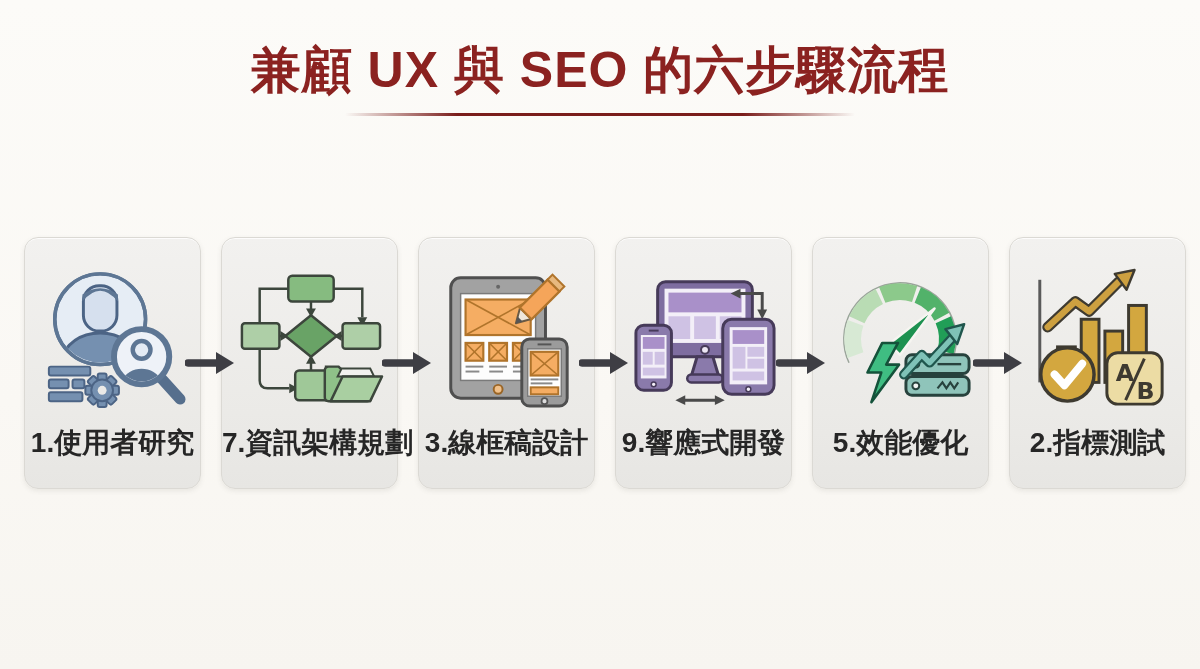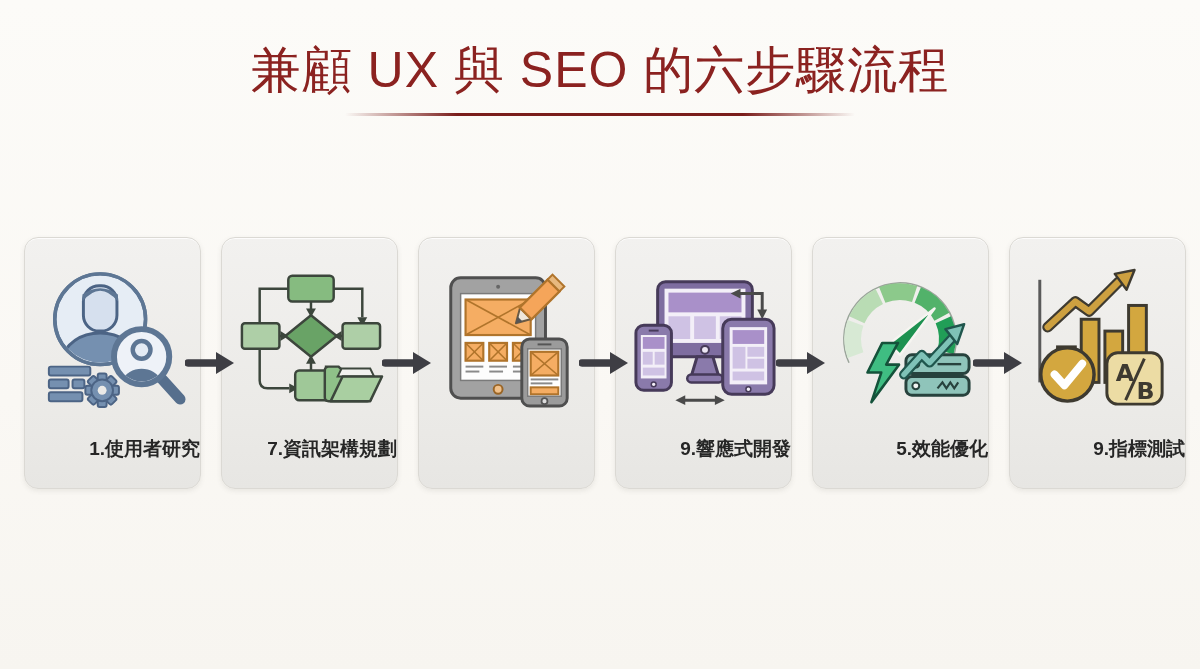--- a/index.html
+++ b/index.html
@@ -4,21 +4,21 @@
 <style>
   html,body{margin:0;padding:0;}
   body{
     width:1200px;height:669px;overflow:hidden;
     background:linear-gradient(180deg,#fcfbf8 0%,#faf8f4 60%,#f7f5f0 100%);
     font-family:"Liberation Sans","DejaVu Sans",sans-serif;
     position:relative;
   }
   .header{padding-top:42px;text-align:center;}
   .title{
-    margin:0;font-size:50px;font-weight:400;letter-spacing:1px;
+    margin:0;font-size:50px;font-weight:700;letter-spacing:1px;
     color:#8b2220;line-height:1.15;
   }
   .title-underline{
     width:510px;height:3px;margin:13px auto 0;border-radius:2px;
     background:linear-gradient(90deg,rgba(139,34,32,0) 0%,#7a1d1b 22%,#7a1d1b 78%,rgba(139,34,32,0) 100%);
   }
   .flow{
     position:absolute;top:238px;left:24px;width:1152px;height:250px;
     display:flex;align-items:center;justify-content:space-between;
   }
@@ -27,22 +27,22 @@
     background:linear-gradient(180deg,#f2f1ef 0%,#ebeae7 70%,#e7e6e3 100%);
     border:1px solid #dbd9d4;border-radius:14px;
     box-shadow:0 2px 5px rgba(90,85,75,.10), inset 0 1px 0 rgba(255,255,255,.8);
   }
   .icon-wrap{
     height:186px;display:flex;align-items:center;justify-content:center;
     padding-top:14px;box-sizing:border-box;
   }
   .icon-wrap svg{width:148px;height:150px;display:block;}
   .card-label{
-    position:absolute;left:0;right:0;bottom:26px;text-align:right;
-    font-size:19px;font-weight:700;color:#262626;letter-spacing:0;
+    position:absolute;left:0;right:0;bottom:26px;text-align:center;
+    font-size:28px;font-weight:700;color:#262626;letter-spacing:0;
     white-space:nowrap;
   }
   .flow-arrow{
     flex:0 0 auto;width:52px;height:32px;margin:0 -16px;z-index:3;position:relative;
   }
 </style>
 </head>
 <body>
 
 <div class="header">
@@ -188,20 +188,21 @@
           <rect x="99" y="89" width="28" height="24" fill="#f5ad63" stroke="#b0742b" stroke-width="2.2"></rect>
           <line x1="99" y1="89" x2="127" y2="113" stroke="#b0742b" stroke-width="1.6"></line>
           <line x1="127" y1="89" x2="99" y2="113" stroke="#b0742b" stroke-width="1.6"></line>
           <line x1="99" y1="117" x2="127" y2="117" stroke="#8a8a8a" stroke-width="2"></line>
           <line x1="99" y1="121" x2="121" y2="121" stroke="#8a8a8a" stroke-width="2"></line>
           <rect x="99" y="125" width="28" height="7" fill="#f5ad63" stroke="#b0742b" stroke-width="2"></rect>
           <circle cx="113" cy="139" r="3" fill="#dddddd" stroke="#555" stroke-width="1.8"></circle>
         </g>
       </svg>
     </div>
+    <div class="card-label">3.線框稿設計</div>
   </div>
 
   <svg class="flow-arrow" viewBox="0 0 52 32">
     <line x1="3" y1="16" x2="33" y2="16" stroke="#3e3e44" stroke-width="7.5" stroke-linecap="round"></line>
     <polygon points="31,5 49,16 31,27" fill="#3e3e44"></polygon>
   </svg>
 
   <div class="card">
     <div class="icon-wrap">
       <svg viewBox="0 0 150 150">
@@ -310,16 +311,16 @@
           <path d="M31,112 L41,123 L59,101" fill="none" stroke="#ffffff" stroke-width="8" stroke-linecap="round" stroke-linejoin="round"></path>
         </g>
         <g>
           <rect x="84" y="90" width="56" height="52" rx="11" fill="#ecdca4" stroke="#3e3a30" stroke-width="3"></rect>
           <text x="93" y="119" font-size="24" font-weight="bold" fill="#3e3a30" font-family="'DejaVu Sans',sans-serif">A</text>
           <line x1="122" y1="96" x2="103" y2="138" stroke="#3e3a30" stroke-width="3"></line>
           <text x="114" y="137" font-size="24" font-weight="bold" fill="#3e3a30" font-family="'DejaVu Sans',sans-serif">B</text>
         </g>
       </svg>
     </div>
-    <div class="card-label">9.指標測試</div>
+    <div class="card-label">2.指標測試</div>
   </div>
 
 </div>
 
 </body></html>

